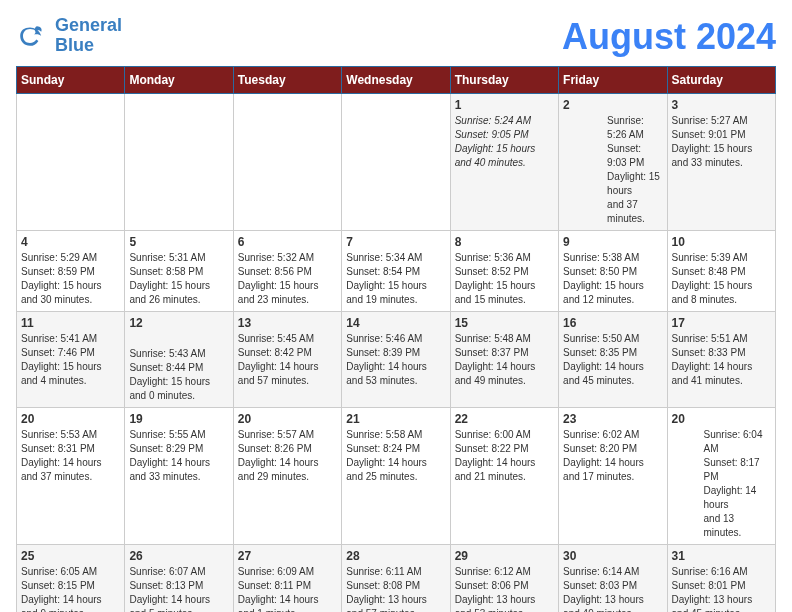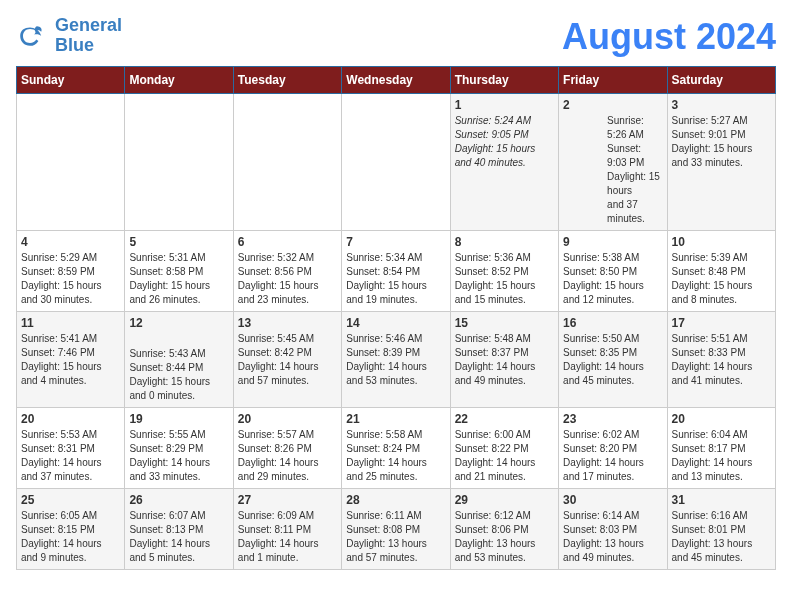--- a/index.html
+++ b/index.html
@@ -283,21 +283,21 @@
         </td>
         <td>
           <span class="day-number">23</span>
           <div class="day-info" style="white-space: pre-line;">Sunrise: 6:02 AM
 Sunset: 8:20 PM
 Daylight: 14 hours
 and 17 minutes.</div>
         </td>
         <td>
           <span class="day-number">20</span>
-          <div class="day-info" style="white-space: pre-line;">Sunrise: 6:04 AM
+          <div class="day-info" style="white-space: pre-line; margin-left: 32px;">Sunrise: 6:04 AM
 Sunset: 8:17 PM
 Daylight: 14 hours
 and 13 minutes.</div>
         </td>
       </tr>
       <tr>
         <td>
           <span class="day-number">25</span>
           <div class="day-info" style="white-space: pre-line;">Sunrise: 6:05 AM
 Sunset: 8:15 PM

